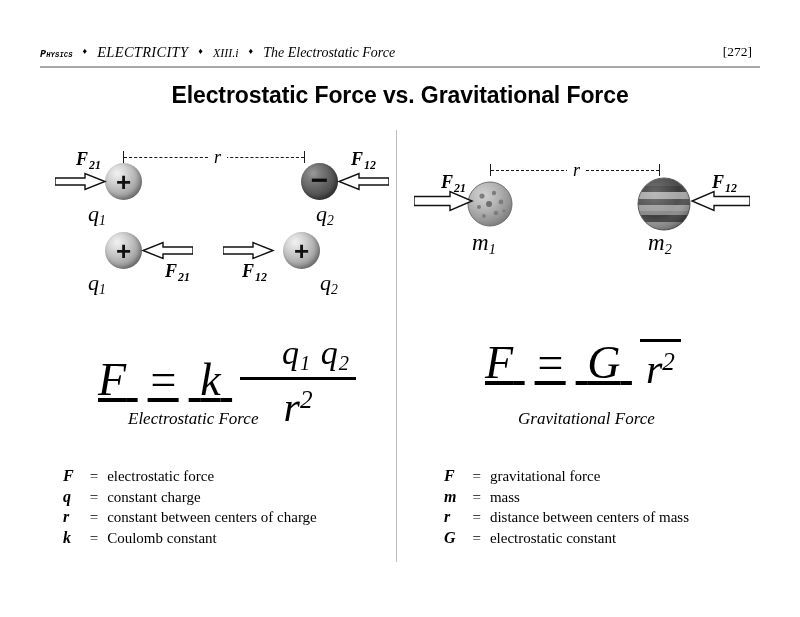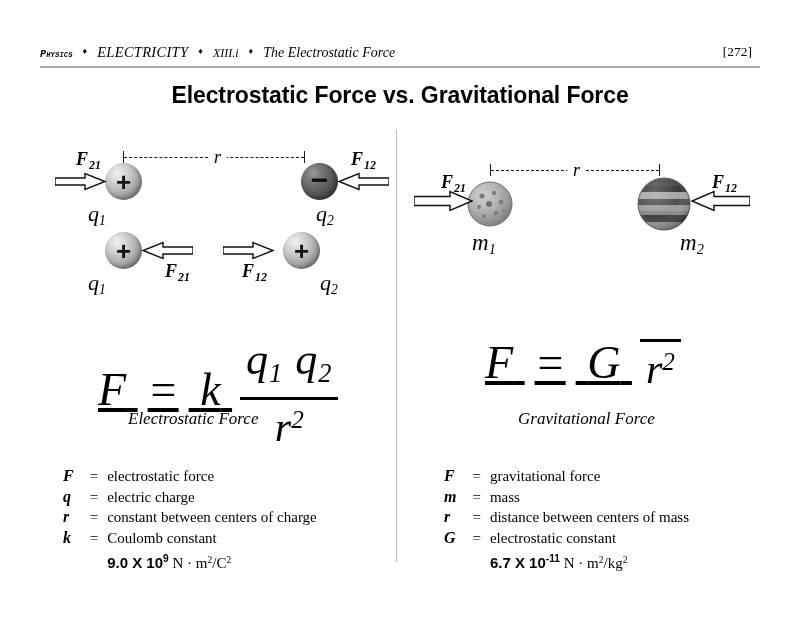--- a/index.html
+++ b/index.html
@@ -175,23 +175,24 @@
   .frac {
     display: inline-block;
     vertical-align: middle;
     text-align: center;
     margin-left: 8px;
     position: relative;
     top: -2px;
   }
   .frac .num {
     display: block;
-    font-size: 44px;
-    padding: 0 6px 7px 6px;
+    font-size: 34px;
+    padding: 0 6px 1px 6px;
     letter-spacing: 1px;
+    margin-left: 36px;
   }
   .frac .bar {
     display: block;
     height: 2.6px;
     background: #000;
     margin: 1px 0 2px 0;
   }
   .frac .den {
     display: block;
     font-size: 42px;
@@ -350,39 +351,31 @@
     <table>
       <tbody>
         <tr>
           <td class="lg-sym">F</td>
           <td class="lg-eq">=</td>
           <td class="lg-def">electrostatic force</td>
         </tr>
         <tr>
           <td class="lg-sym">q</td>
           <td class="lg-eq">=</td>
-          <td class="lg-def">electric charge</td>
+          <td class="lg-def">constant charge</td>
         </tr>
         <tr>
           <td class="lg-sym">r</td>
           <td class="lg-eq">=</td>
           <td class="lg-def">constant between centers of charge</td>
         </tr>
         <tr>
           <td class="lg-sym">k</td>
           <td class="lg-eq">=</td>
           <td class="lg-def">Coulomb constant</td>
-        </tr>
-        <tr>
-          <td></td>
-            <td></td>
-          <td class="lg-const">
-            <span class="const-num"><span>9.0 X 10</span><sup>9</sup></span>
-            <span class="const-unit"><span>N · m</span><sup>2</sup><span>/C</span><sup>2</sup></span>
-          </td>
         </tr>
       </tbody>
     </table>
   </div>
 </div>
 
 <div class="panel" id="panel-right">
 
   <div>
 
@@ -433,21 +426,21 @@
       <circle cx="28" cy="28" r="26" fill="none" stroke="#5a5a5a" stroke-width="1"></circle>
       <circle cx="28" cy="28" r="26" fill="url(#shadeGrad)"></circle>
       <defs>
         <radialGradient id="shadeGrad" cx="33%" cy="28%" r="78%">
           <stop offset="0%" stop-color="#ffffff" stop-opacity="0.22"></stop>
           <stop offset="60%" stop-color="#ffffff" stop-opacity="0"></stop>
           <stop offset="100%" stop-color="#000000" stop-opacity="0.3"></stop>
         </radialGradient>
       </defs>
     </svg>
-    <span class="lbl lbl-m" style="left:280px; top:231px;">
+    <span class="lbl lbl-m" style="left:248px; top:231px;">
       <span>m</span><sub>2</sub>
     </span>
 
     <svg class="arrow" style="left:14px; top:190px;" width="60" height="22" viewBox="0 0 60 22">
       <polygon points="0,6.5 36,6.5 36,1.5 58,11 36,20.5 36,15.5 0,15.5" fill="#ffffff" stroke="#111111" stroke-width="1.4" stroke-linejoin="miter"></polygon>
     </svg>
     <span class="lbl-F" style="left:27px; top:173px;">
       <span>F</span><sub>21</sub>
     </span>
 
@@ -486,24 +479,16 @@
         <tr>
           <td class="lg-sym">r</td>
           <td class="lg-eq">=</td>
           <td class="lg-def">distance between centers of mass</td>
         </tr>
         <tr>
           <td class="lg-sym">G</td>
           <td class="lg-eq">=</td>
           <td class="lg-def">electrostatic constant</td>
         </tr>
-        <tr>
-          <td></td>
-            <td></td>
-          <td class="lg-const">
-            <span class="const-num"><span>6.7 X 10</span><sup>-11</sup></span>
-            <span class="const-unit"><span>N · m</span><sup>2</sup><span>/kg</span><sup>2</sup></span>
-          </td>
-        </tr>
       </tbody>
     </table>
   </div>
 </div>
 
 </body></html>

